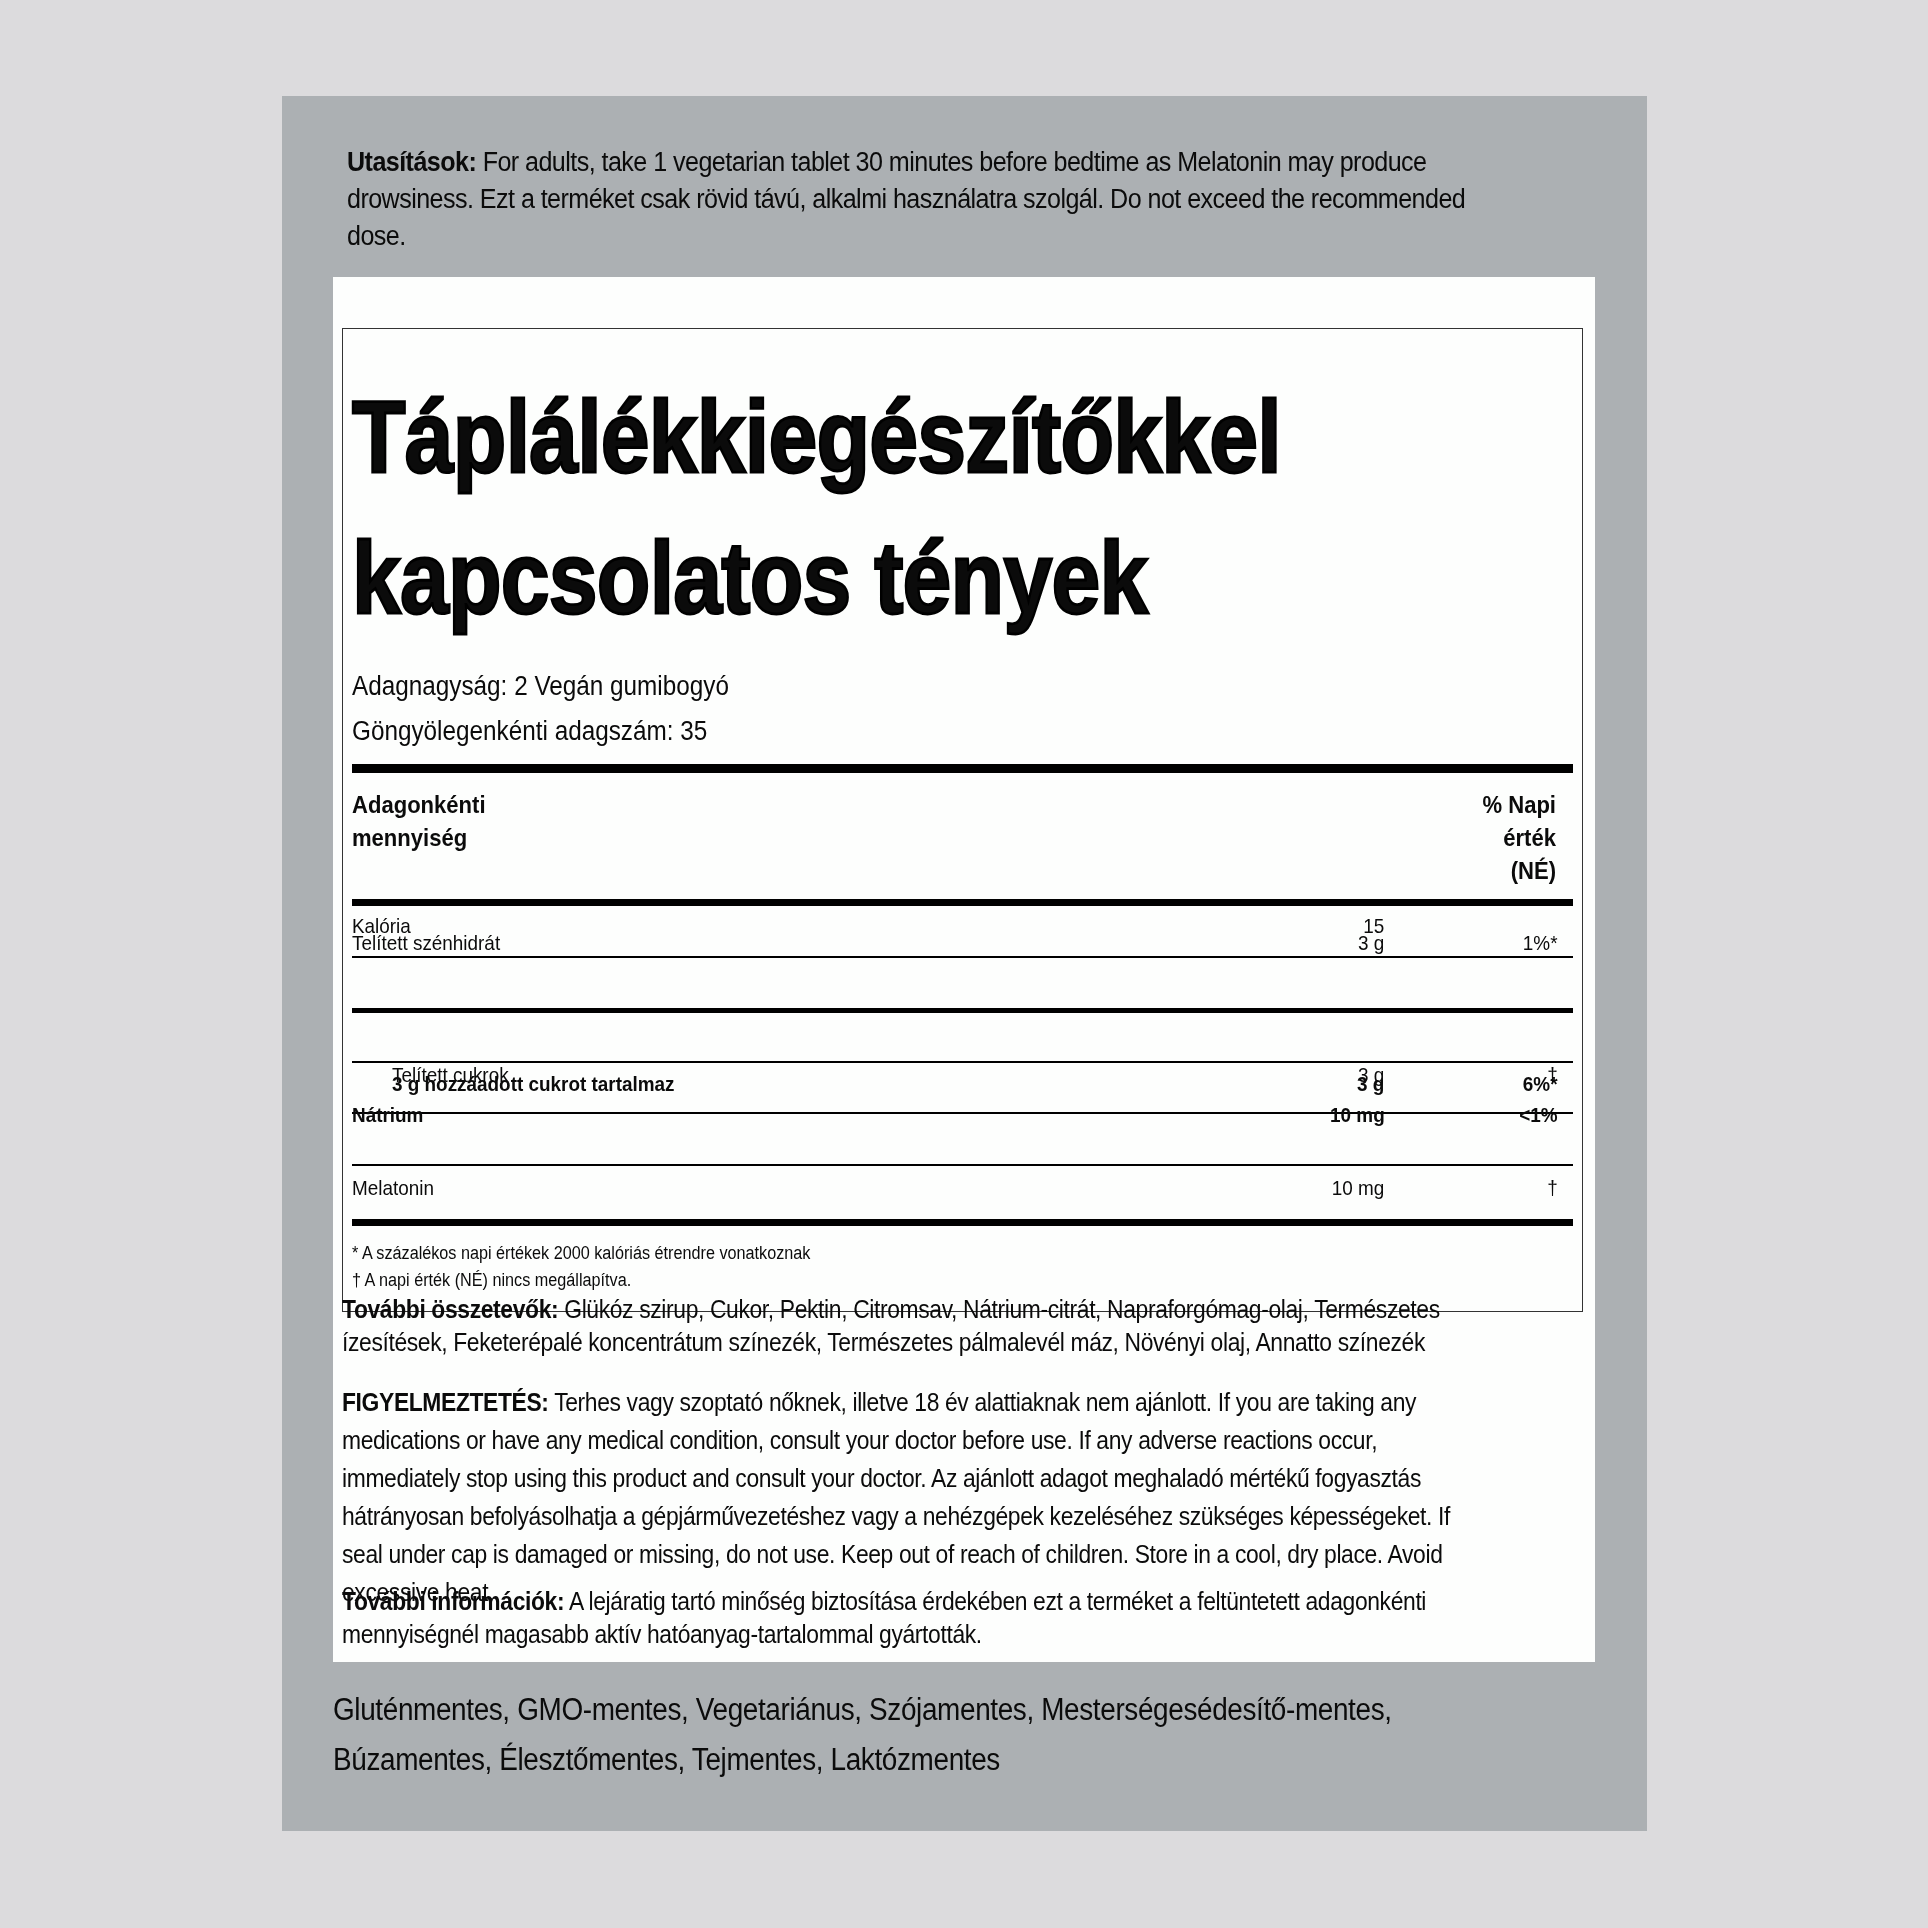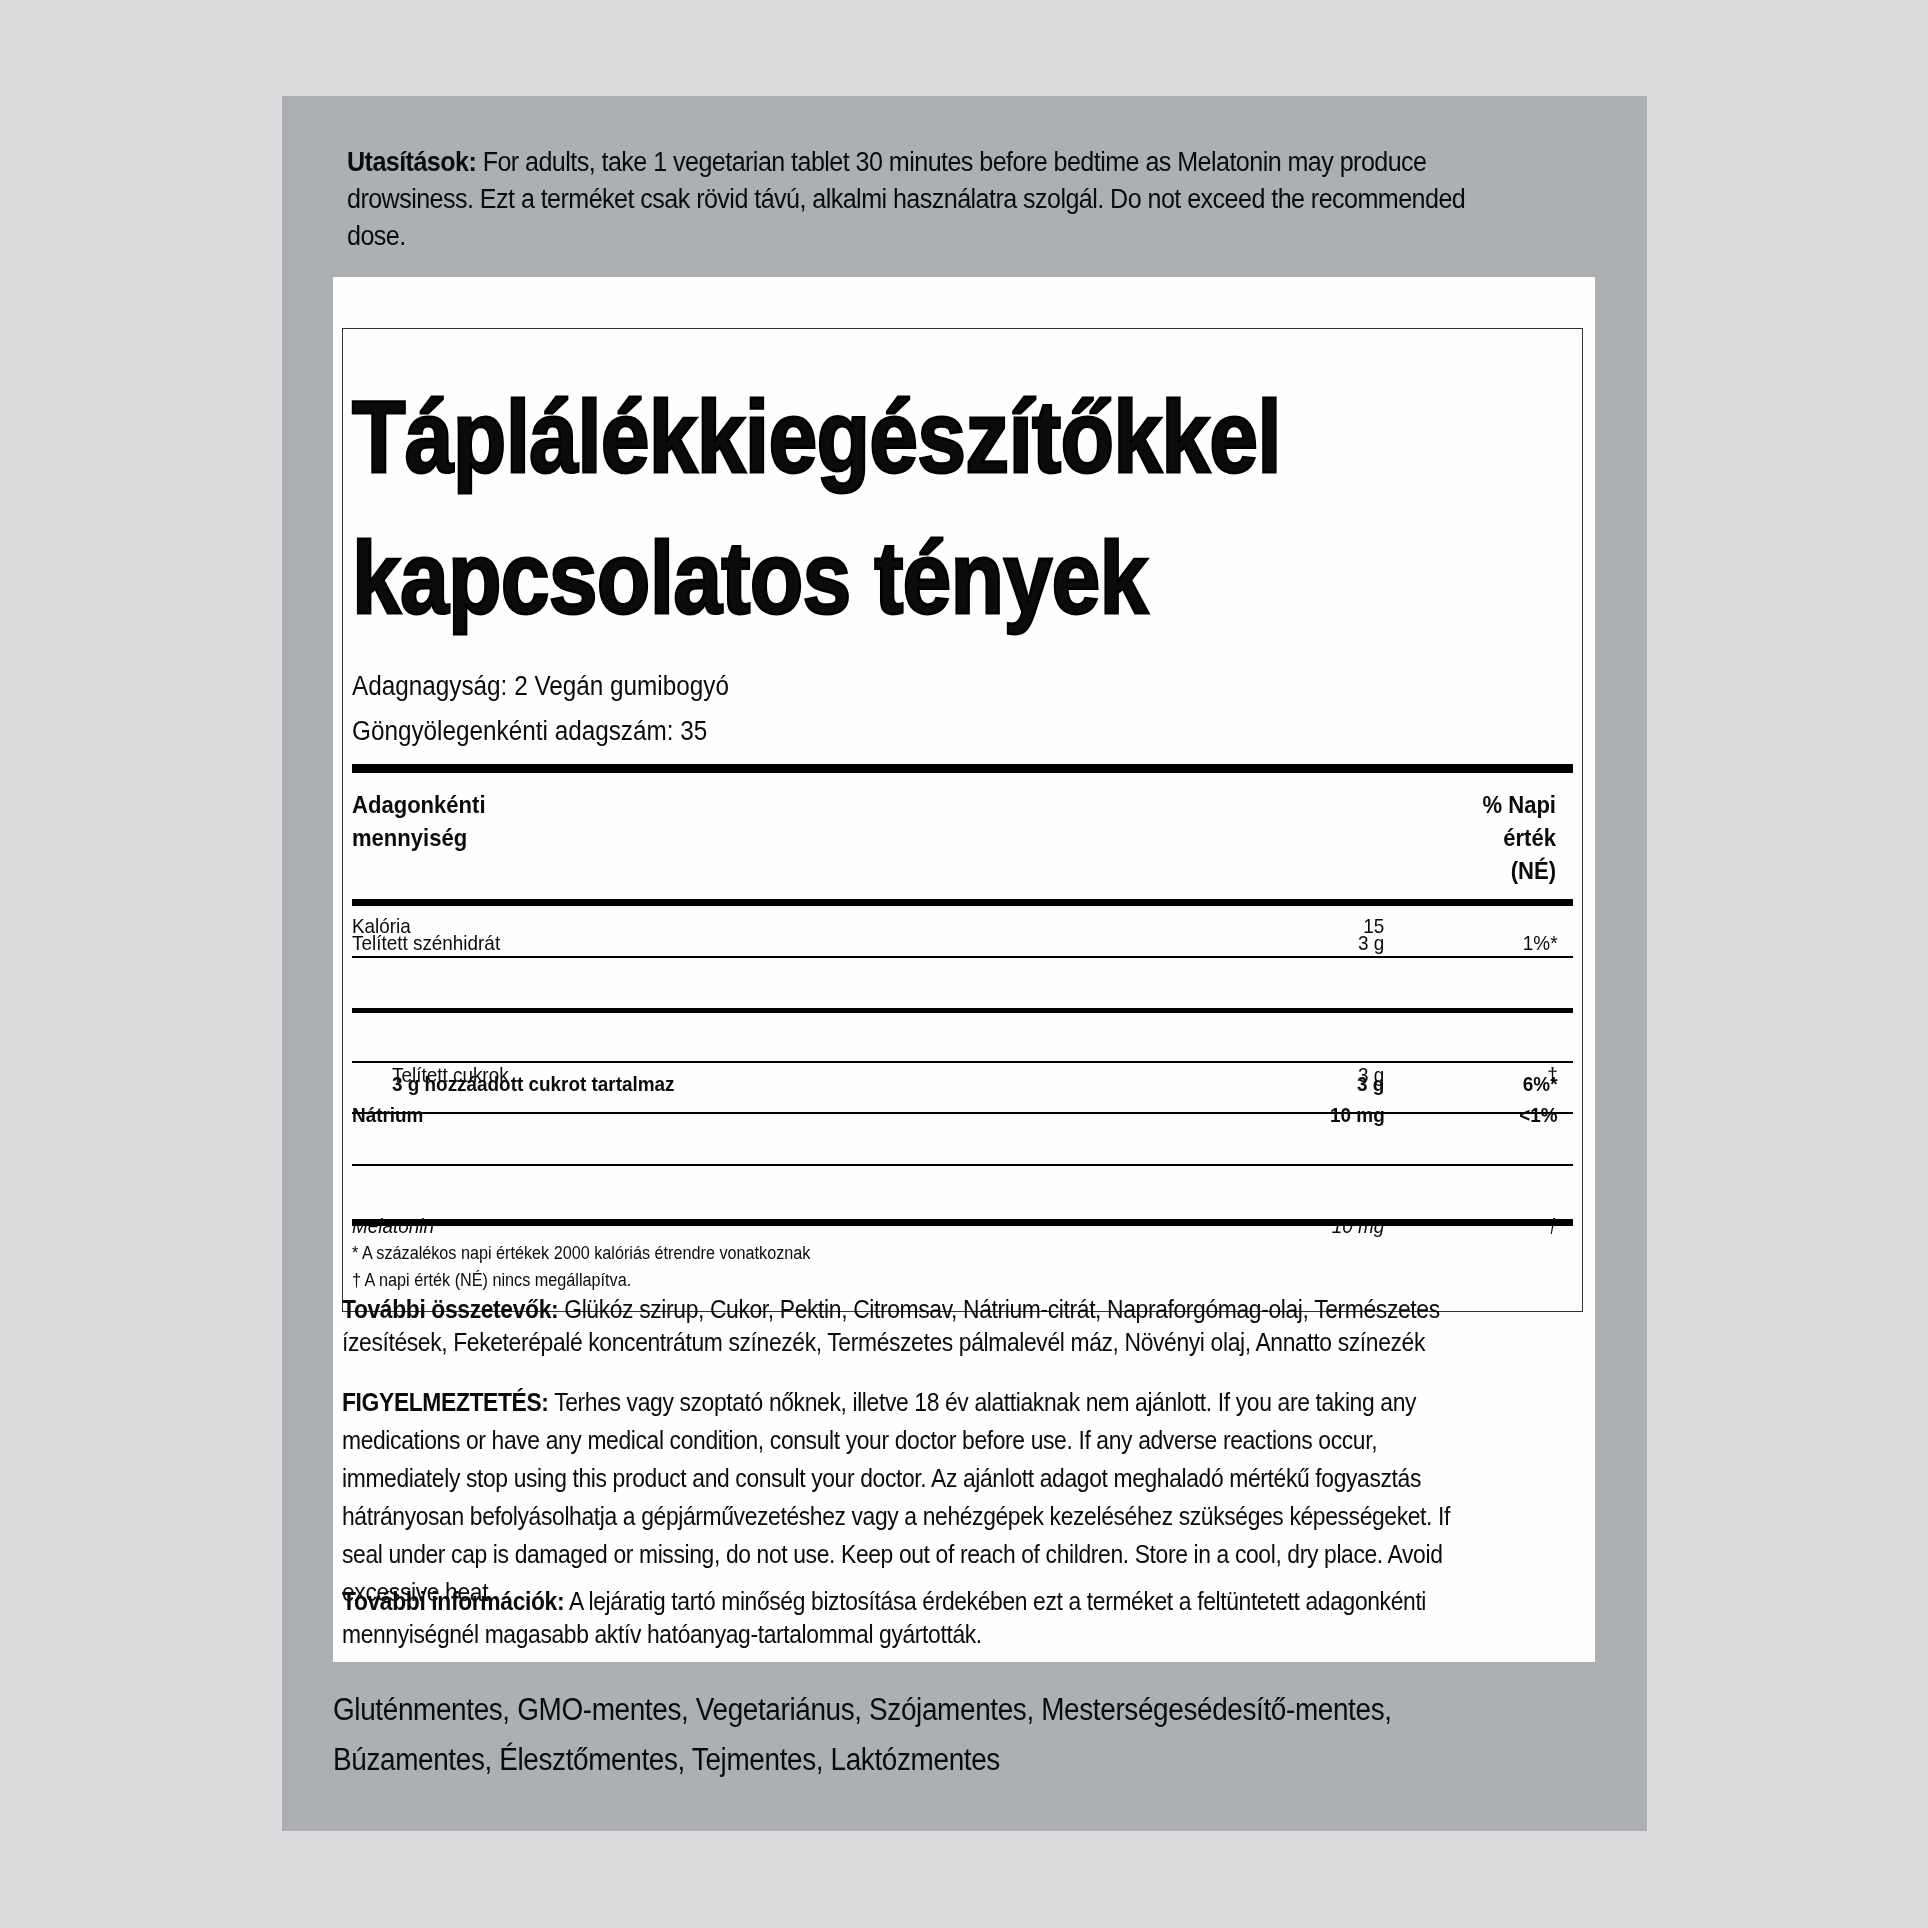--- a/index.html
+++ b/index.html
@@ -188,21 +188,21 @@
   </div>
   <div class="rule" style="top:783px;height:1.9px;"></div>
 
   <div class="row" style="top:765px;font-weight:bold;">
     <span class="name">Nátrium</span>
     <span class="amount">10 mg</span>
     <span class="dv">&lt;1%</span>
   </div>
   <div class="rule" style="top:835px;height:1.9px;"></div>
 
-  <div class="row" style="top:876px;font-style:italic;">
+  <div class="row" style="top:838px;">
     <span class="name">Melatonin</span>
     <span class="amount">10 mg</span>
     <span class="dv">†</span>
   </div>
   <div class="rule" style="top:890px;height:6.6px;"></div>
 
   <div class="footnotes">
     <div>* A százalékos napi értékek 2000 kalóriás étrendre vonatkoznak</div>
     <div>† A napi érték (NÉ) nincs megállapítva.</div>
   </div>

